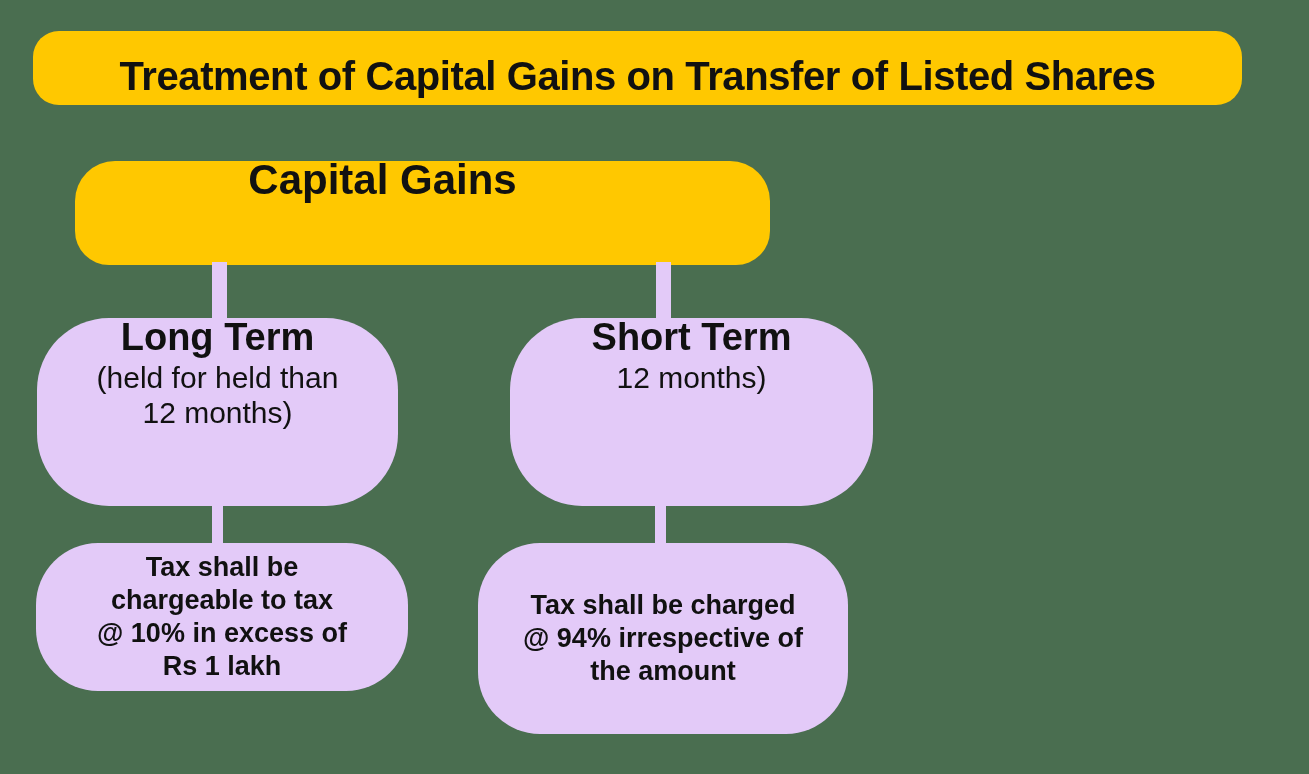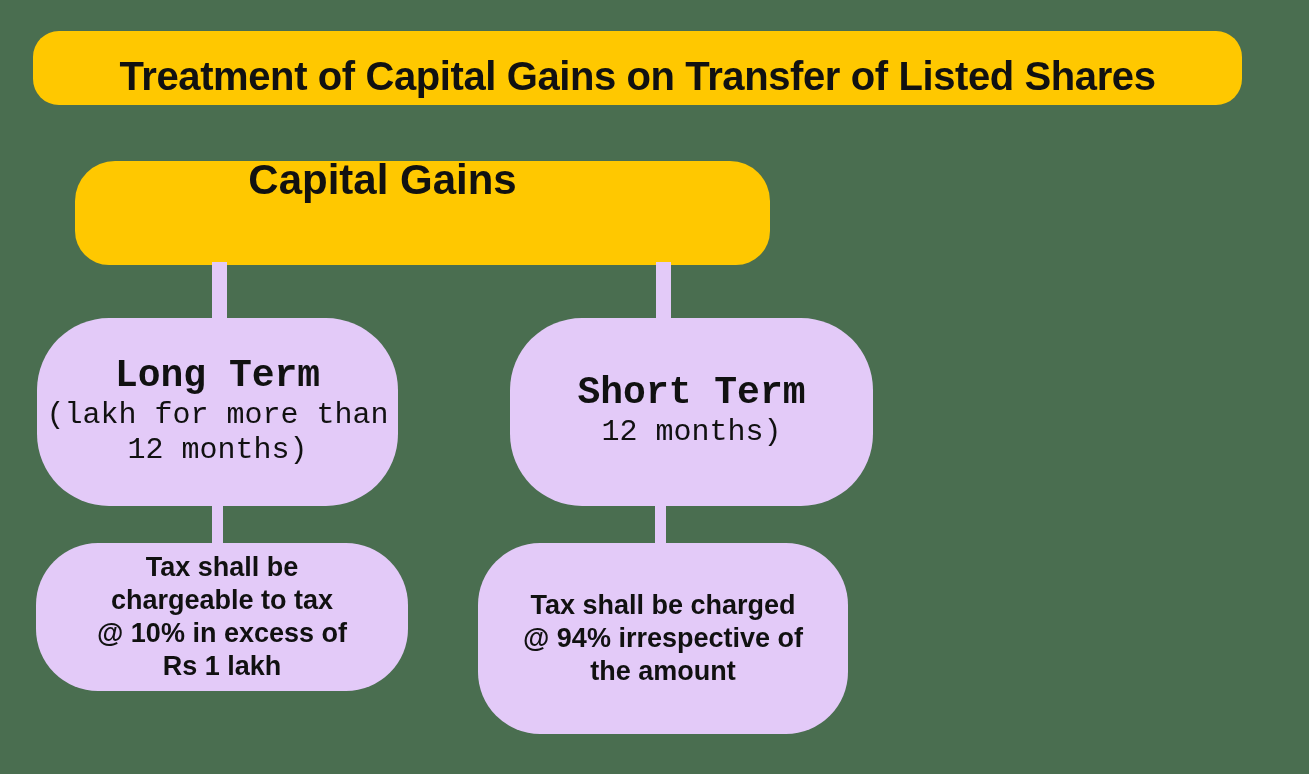--- a/index.html
+++ b/index.html
@@ -67,23 +67,21 @@
   }
 
   
   .term-node {
     position: absolute;
     background: #e3caf8;
     border-radius: 72px;
     display: flex;
     flex-direction: column;
     align-items: center;
-    justify-content: center;
     text-align: center;
-    font-family: Liberation Mono, monospace;
   }
   .term-node.left  { left: 37px;  top: 318px; width: 361px; height: 188px; }
   .term-node.right { left: 510px; top: 318px; width: 363px; height: 188px; }
 
   .term-title {
     font-size: 38px;
     font-weight: bold;
     color: #111111;
     line-height: 1.05;
     margin-bottom: 2px;
@@ -139,21 +137,21 @@
 
   <div class="root-node">
     <div class="root-text">Capital Gains</div>
   </div>
 
   <div class="connector c-root-left"></div>
   <div class="connector c-root-right"></div>
 
   <div class="term-node left">
     <div class="term-title">Long Term</div>
-    <div class="term-sub">(lakh for more than</div>
+    <div class="term-sub">(held for held than</div>
     <div class="term-sub">12 months)</div>
   </div>
 
   <div class="term-node right">
     <div class="term-title">Short Term</div>
     <div class="term-sub">12 months)</div>
   </div>
 
   <div class="connector c-left-down"></div>
   <div class="connector c-right-down"></div>

